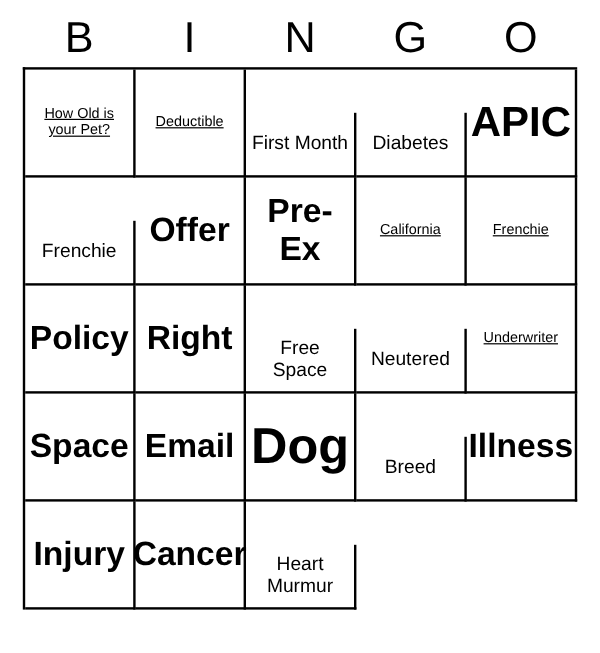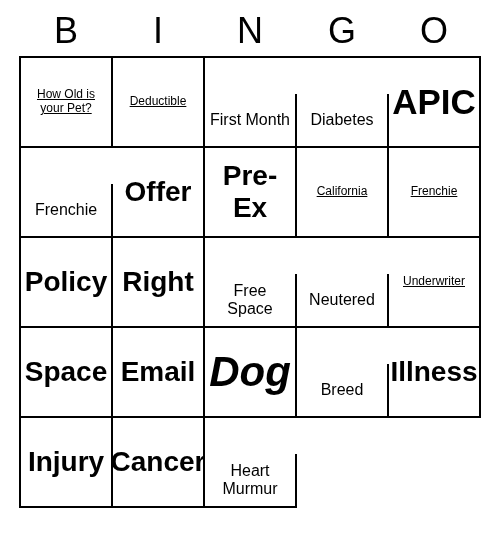--- a/index.html
+++ b/index.html
@@ -41,21 +41,21 @@
       align-items: center;
       justify-content: center;
       text-align: center;
       padding: 4px;
       line-height: 1.15;
     }
     .text-small { font-size: 12px; text-decoration: underline; }
     .text-medium { font-size: 16px; margin-top: 36px; }
     .text-large { font-size: 28px; font-weight: bold; }
     .text-xlarge { font-size: 35px; font-weight: bold; }
-    .text-huge { font-size: 42px; font-weight: bold; font-style: italic; }
+    .text-huge { font-size: 42px; font-weight: bold; }
   </style>
 </head>
 <body>
 
 <div class="bingo-header">
 <div class="bingo-header-cell">B</div>
     <div class="bingo-header-cell">I</div>
     <div class="bingo-header-cell">N</div>
     <div class="bingo-header-cell">G</div>
     <div class="bingo-header-cell">O</div>

